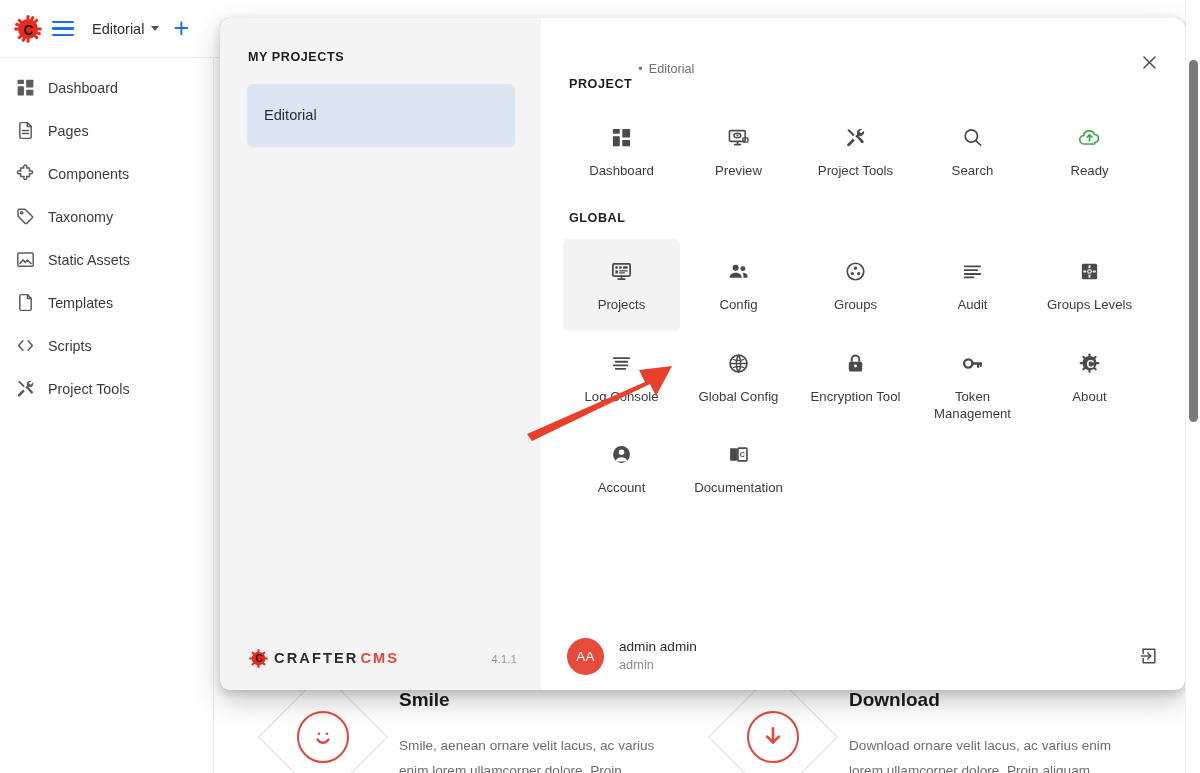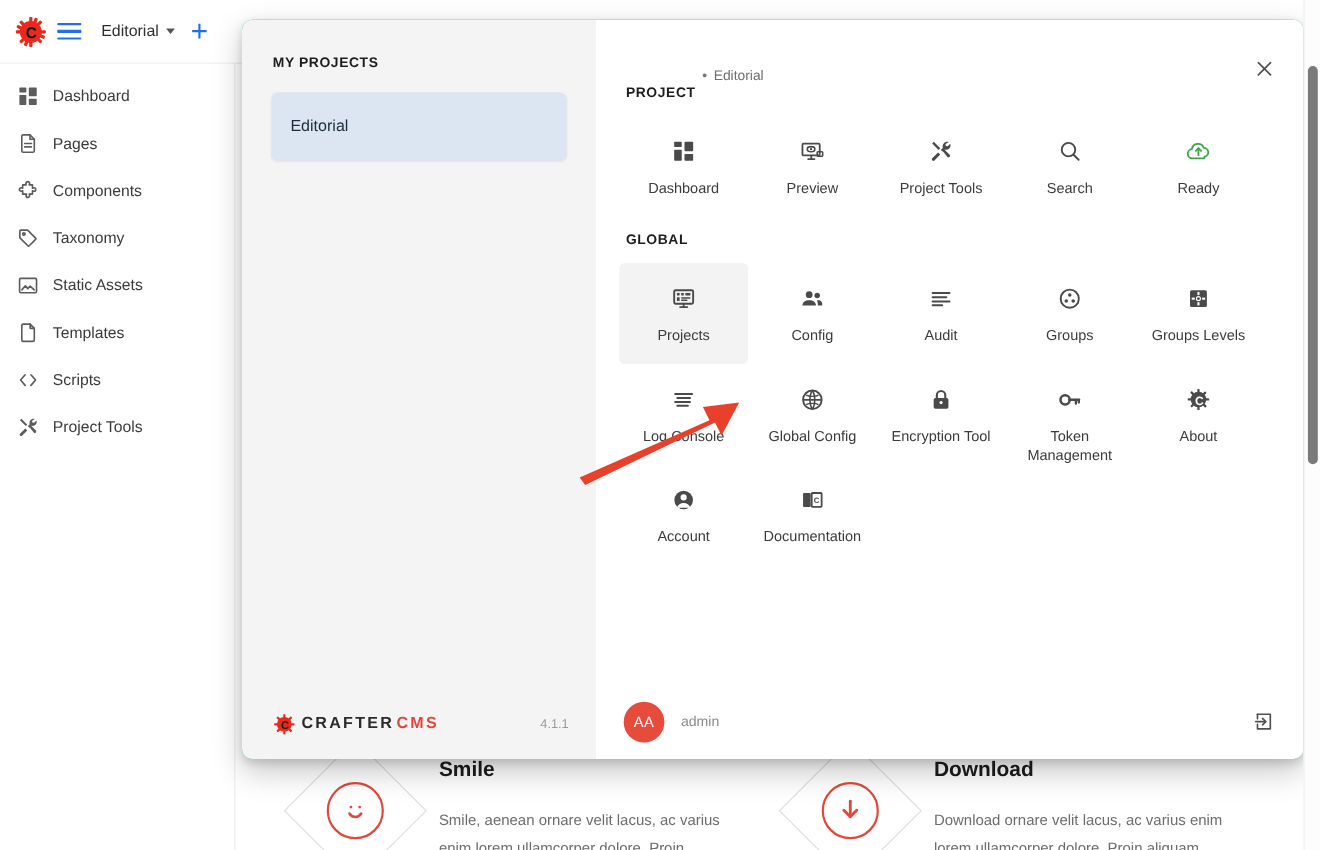--- a/index.html
+++ b/index.html
@@ -406,39 +406,39 @@
                 <circle cx="9" cy="8.2" r="3.2"></circle>
                 <circle cx="16.6" cy="9" r="2.6"></circle>
                 <path d="M2.6 18.4c0-3.2 2.9-5 6.4-5s6.4 1.8 6.4 5z"></path>
                 <path d="M16.6 13.2c2.8 0 4.8 1.4 4.8 3.8v1.4h-4z"></path>
               </svg>
             </span>
             <span class="tile-lb">Config</span>
           </div>
           <div class="tile">
             <span class="tile-ic">
+              <svg width="23" height="23" viewBox="0 0 24 24" fill="currentColor">
+                <circle cx="12" cy="12" r="8.6" fill="none" stroke="currentColor" stroke-width="1.8"></circle>
+                <circle cx="12" cy="8.6" r="1.7"></circle>
+                <circle cx="8.7" cy="14.2" r="1.7"></circle>
+                <circle cx="15.3" cy="14.2" r="1.7"></circle>
+              </svg>
+            </span>
+            <span class="tile-lb">Groups</span>
+          </div>
+          <div class="tile">
+            <span class="tile-ic">
               <svg width="23" height="23" viewBox="0 0 24 24" fill="none" stroke="currentColor" stroke-width="1.9" stroke-linecap="round" stroke-linejoin="round">
                 <path d="M4 6.6h16"></path>
                 <path d="M4 10.6h13"></path>
                 <path d="M4 14.6h16"></path>
                 <path d="M4 18.2h9"></path>
               </svg>
             </span>
             <span class="tile-lb">Audit</span>
-          </div>
-          <div class="tile">
-            <span class="tile-ic">
-              <svg width="23" height="23" viewBox="0 0 24 24" fill="currentColor">
-                <circle cx="12" cy="12" r="8.6" fill="none" stroke="currentColor" stroke-width="1.8"></circle>
-                <circle cx="12" cy="8.6" r="1.7"></circle>
-                <circle cx="8.7" cy="14.2" r="1.7"></circle>
-                <circle cx="15.3" cy="14.2" r="1.7"></circle>
-              </svg>
-            </span>
-            <span class="tile-lb">Groups</span>
           </div>
           <div class="tile">
             <span class="tile-ic">
               <svg width="23" height="23" viewBox="0 0 24 24" fill="currentColor">
                 <rect x="4" y="4" width="16" height="16" rx="1.6"></rect>
                 <g fill="#fff">
                   <circle cx="12" cy="12" r="2.4"></circle>
                   <rect x="11" y="5.6" width="2" height="3"></rect>
                   <rect x="11" y="15.4" width="2" height="3"></rect>
                   <rect x="5.6" y="11" width="3" height="2"></rect>
@@ -528,20 +528,21 @@
                 <text x="16.1" y="14.6" font-family="Liberation Sans, sans-serif" font-size="7.4" font-weight="bold" fill="currentColor" text-anchor="middle">C</text>
               </svg>
             </span>
             <span class="tile-lb">Documentation</span>
           </div>
         </div>
 
       <div class="right-foot">
         <div class="avatar">AA</div>
         <div class="user-txt">
+          <div class="u-name">admin admin</div>
           <div class="u-id">admin</div>
         </div>
         <div class="logout">
           <svg width="20" height="20" viewBox="0 0 24 24" fill="none" stroke="currentColor" stroke-width="1.8" stroke-linecap="round" stroke-linejoin="round">
             <path d="M5 4 H19 V20 H5 V15"></path>
               <path d="M5 4 V9"></path>
               <path d="M3 12 H14"></path>
               <path d="M10.5 8.5 L14 12 L10.5 15.5"></path>
           </svg>
         </div>

